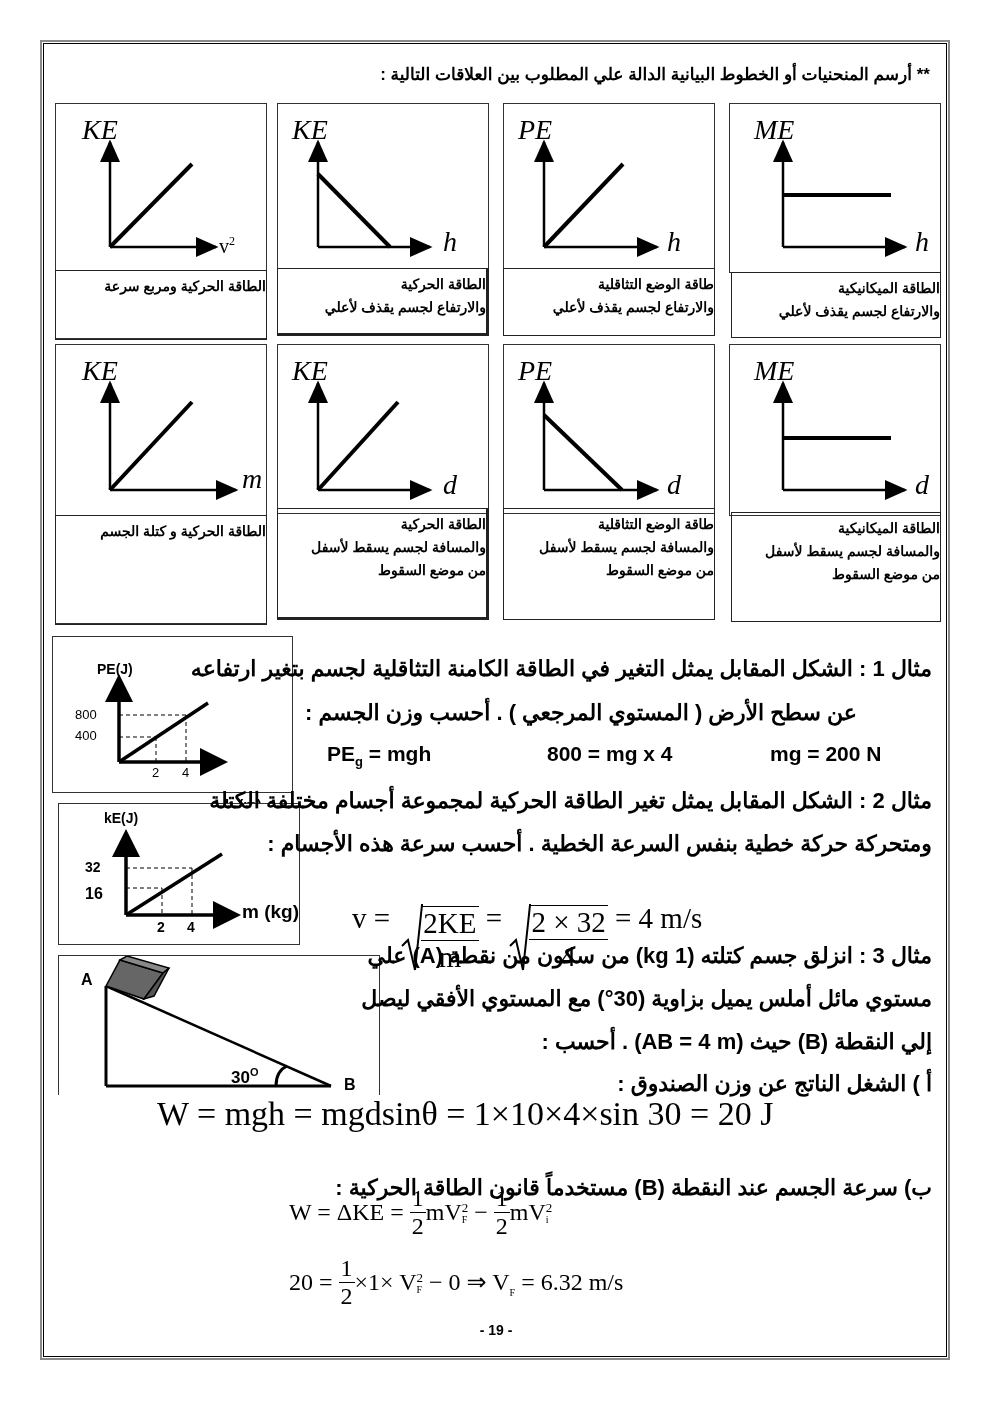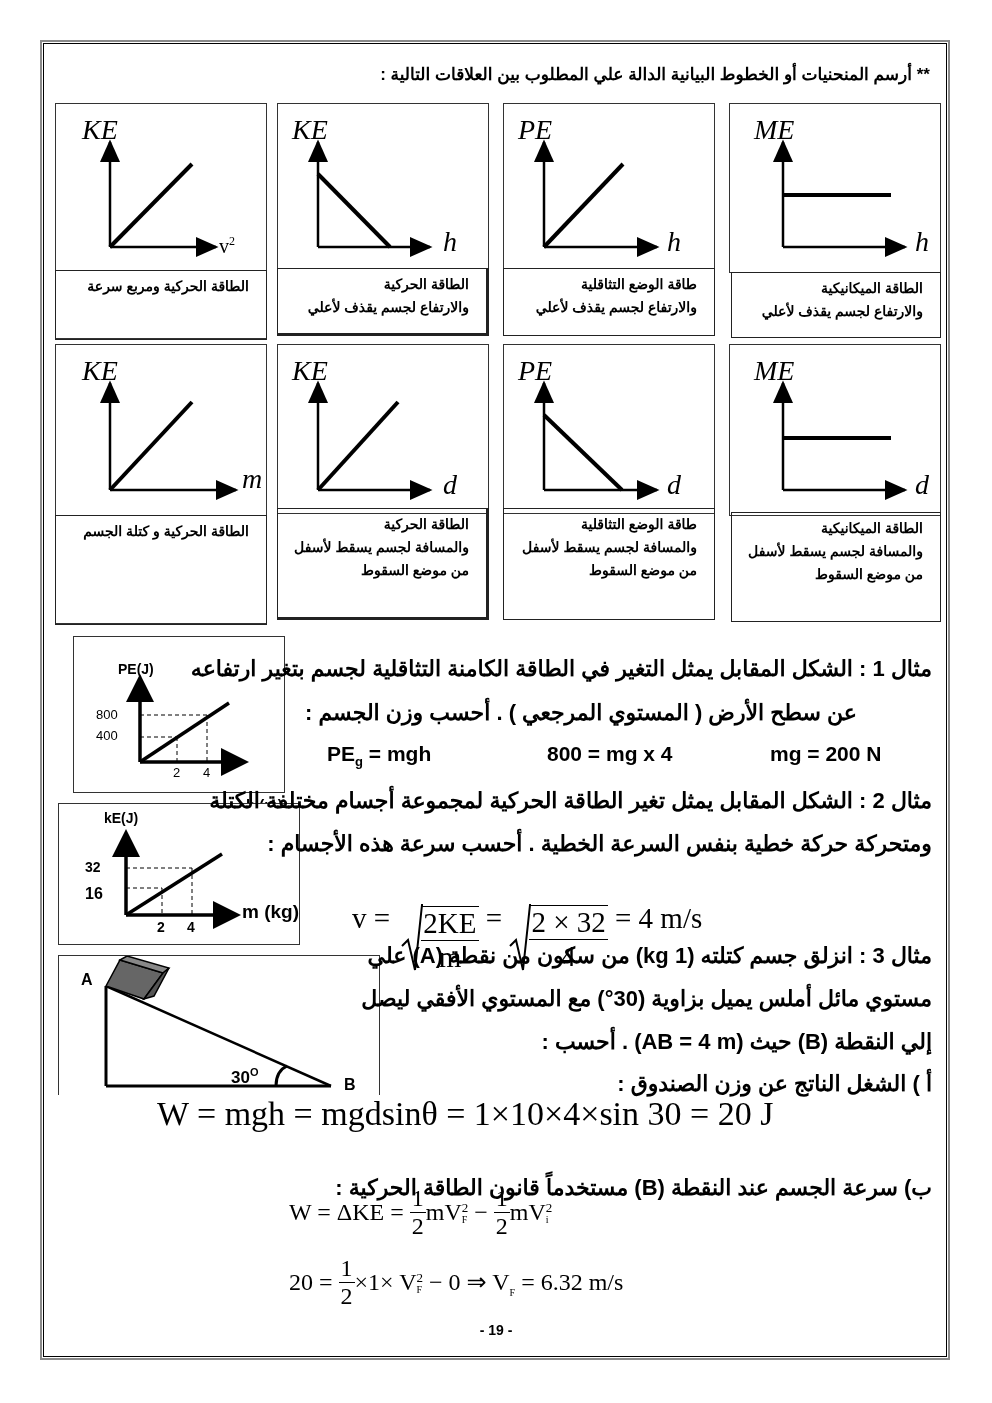--- a/index.html
+++ b/index.html
@@ -7,21 +7,21 @@
          font-family:"Liberation Sans", sans-serif; color:#000; }
   .page-border { position:absolute; left:40px; top:40px; width:910px; height:1320px;
                  border:2px solid #8a8a8a; box-sizing:border-box; }
   .page-border-inner { position:absolute; left:43px; top:43px; width:904px; height:1314px;
                  border:1.5px solid #000; box-sizing:border-box; }
   .rtl { direction:rtl; text-align:right; font-weight:bold; }
   .heading { position:absolute; right:62px; top:64px; font-size:17px; }
   .grid-box { position:absolute; border:1.5px solid #333; box-sizing:border-box; background:#fff; }
   .caption { position:absolute; border:1.5px solid #222; box-sizing:border-box;
              direction:rtl; text-align:right; font-weight:bold; font-size:14px; line-height:23px;
-             padding:4px 17px 0 6px; }
+             padding:4px 0 0 6px; }
   .caption-thick { border-bottom:3px solid #222; border-right:3px solid #222; }
   .ylabel { position:absolute; font-family:"Liberation Serif", serif; font-style:italic; font-size:28px; }
   .xlabel { position:absolute; font-family:"Liberation Serif", serif; font-style:italic; font-size:28px; }
   .xlabel-up { font-style:normal; font-size:20px; }
   .ex-text { position:absolute; right:60px; font-size:22px; font-weight:bold; direction:rtl; text-align:right; }
   .eq { position:absolute; font-family:"Liberation Sans", sans-serif; font-weight:bold; font-size:21px; }
   .math { position:absolute; font-family:"Liberation Serif", serif; }
   .mini-chart { position:absolute; border:1.5px solid #333; box-sizing:border-box; background:#fff; }
   .frac { display:inline-block; vertical-align:middle; text-align:center; }
   .frac .num { display:block; border-bottom:1.5px solid #000; padding:0 2px; }
@@ -148,21 +148,21 @@
   </svg>
   <span class="ylabel" style="left:24px; top:10px;">ME</span>
   <span class="xlabel" style="left:185px; top:124px;">d</span>
 </div>
 <div class="caption" style="left:731px; top:512px; width:210px; height:110px;">
   <div>الطاقة الميكانيكية</div>
   <div>والمسافة لجسم يسقط لأسفل</div>
   <div>من موضع السقوط</div>
 </div>
 
-<div class="mini-chart" style="left:73px; top:636px; width:212px; height:157px;">
+<div class="mini-chart" style="left:52px; top:636px; width:241px; height:157px;">
   <svg width="240" height="155" style="position:absolute;left:0;top:0">
     <defs>
         <marker id="ah2" markerWidth="8" markerHeight="8" refX="6" refY="4" orient="auto">
           <path d="M0,0 L8,4 L0,8 z" fill="#000"></path>
         </marker>
       </defs>
     <line x1="66" y1="43" x2="133" y2="43" stroke="#000" stroke-width="1" stroke-dasharray="4,3" transform="translate(0,35)"></line>
     <line x1="66" y1="100" x2="103" y2="100" stroke="#000" stroke-width="1" stroke-dasharray="4,3"></line>
     <line x1="103" y1="100" x2="103" y2="125" stroke="#000" stroke-width="1" stroke-dasharray="4,3"></line>
     <line x1="133" y1="78" x2="133" y2="125" stroke="#000" stroke-width="1" stroke-dasharray="4,3"></line>

